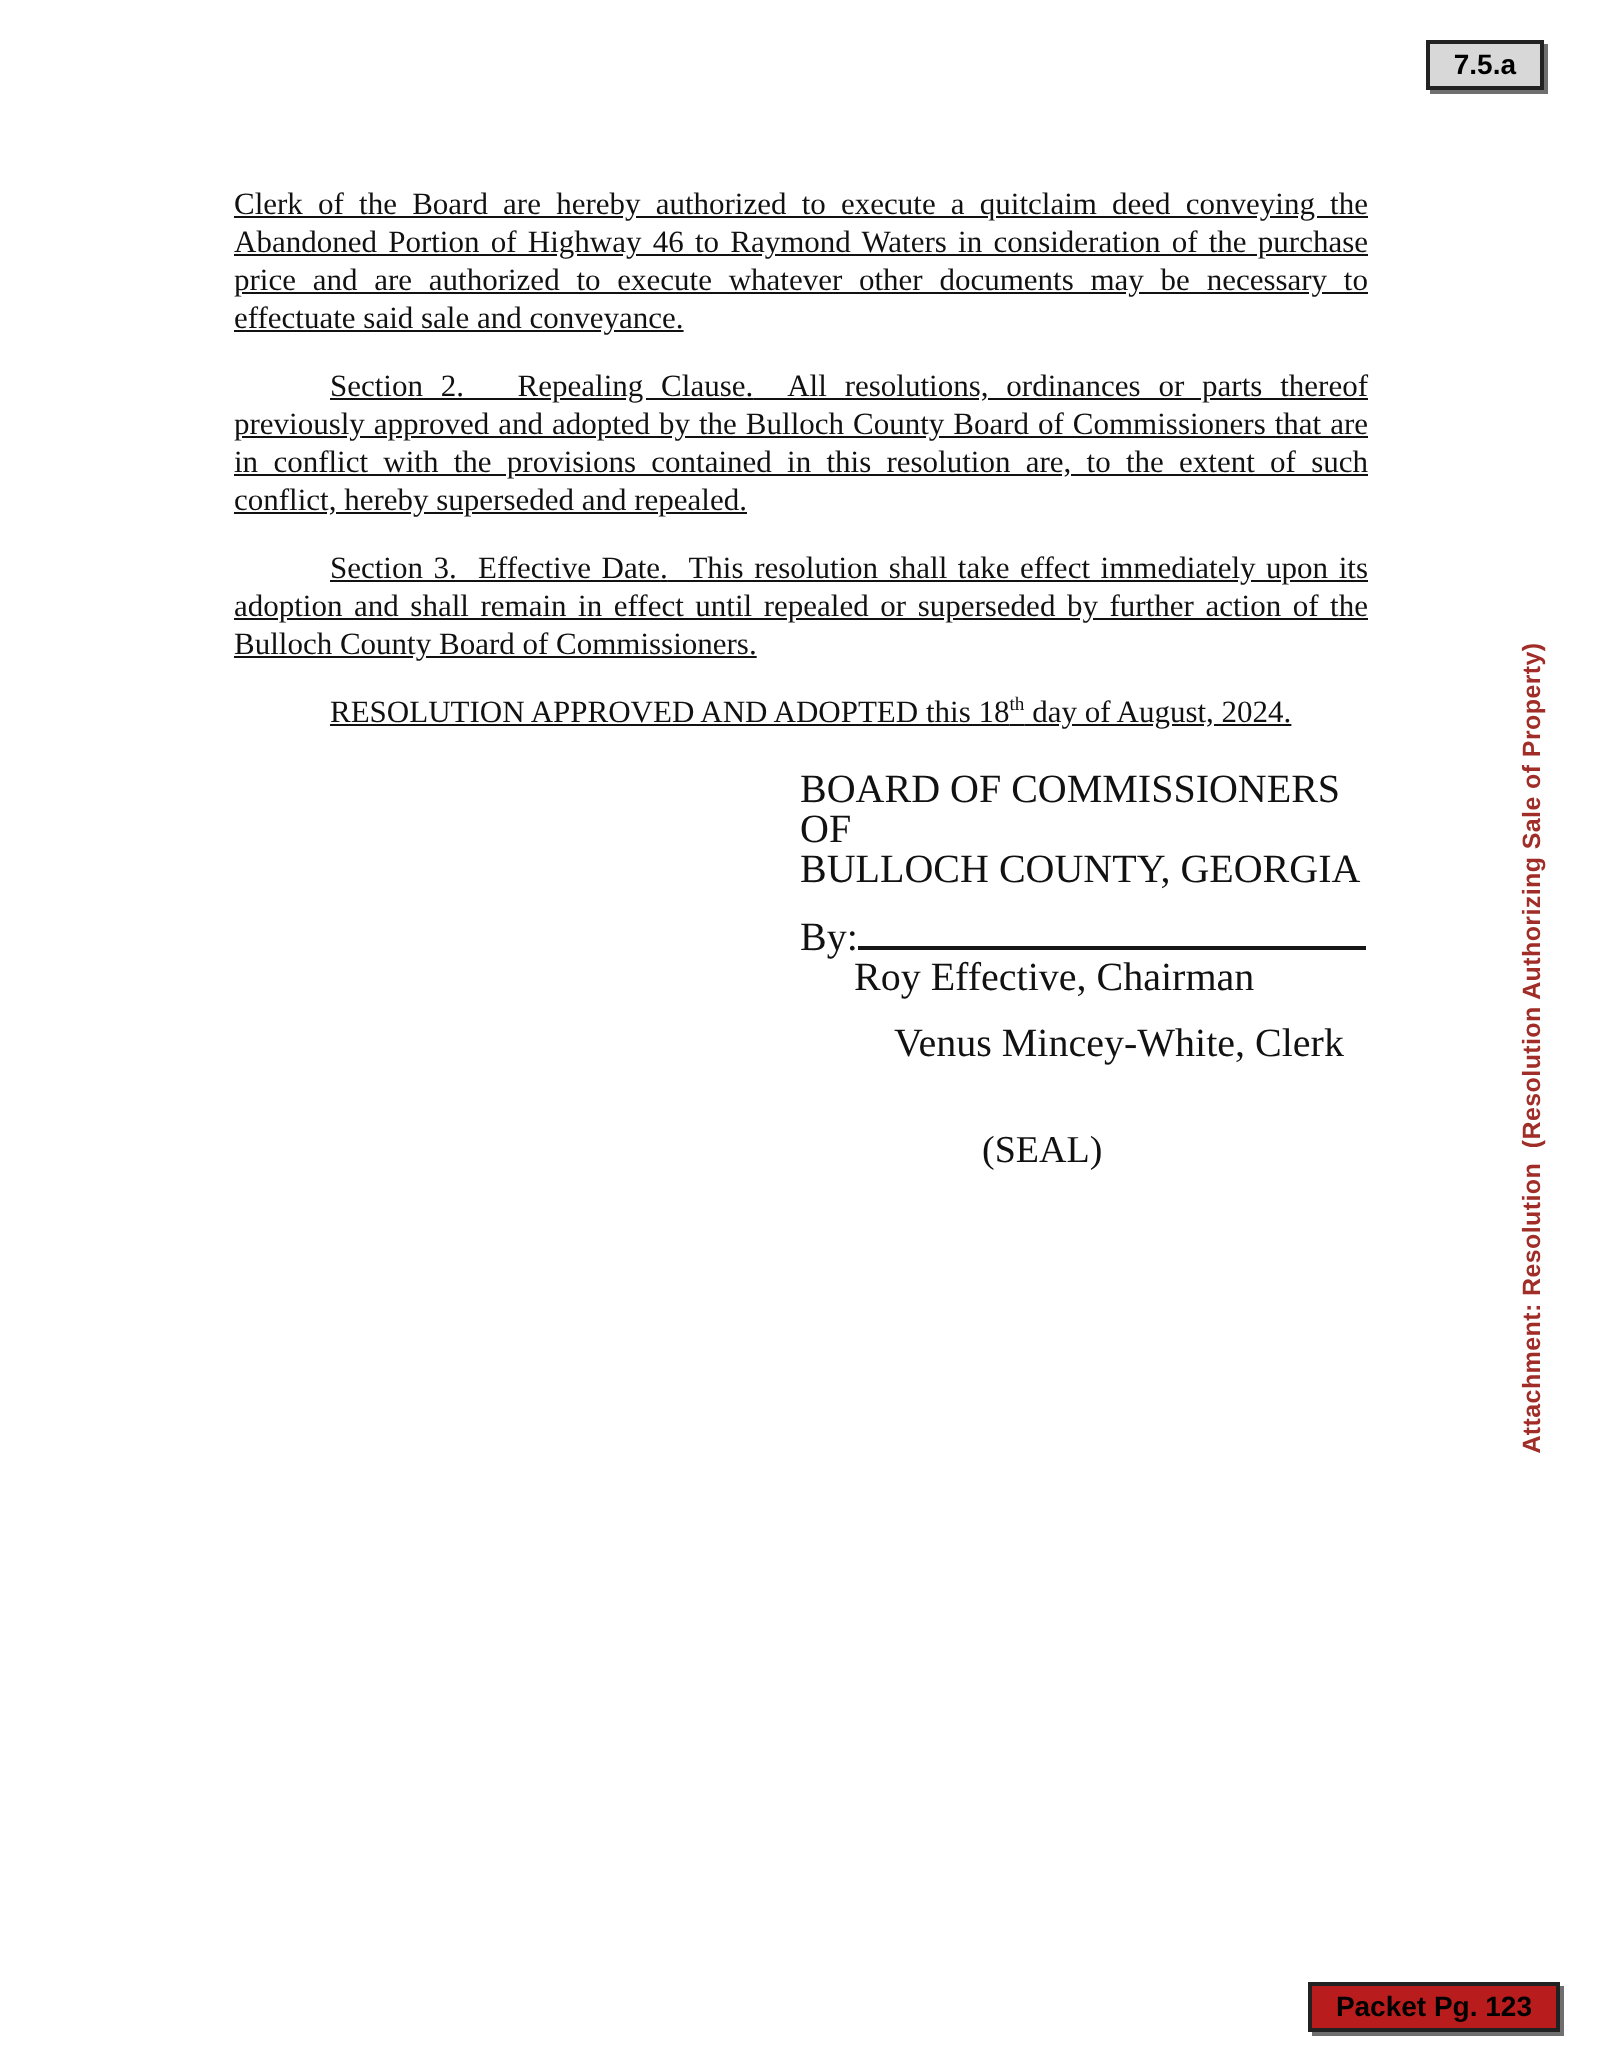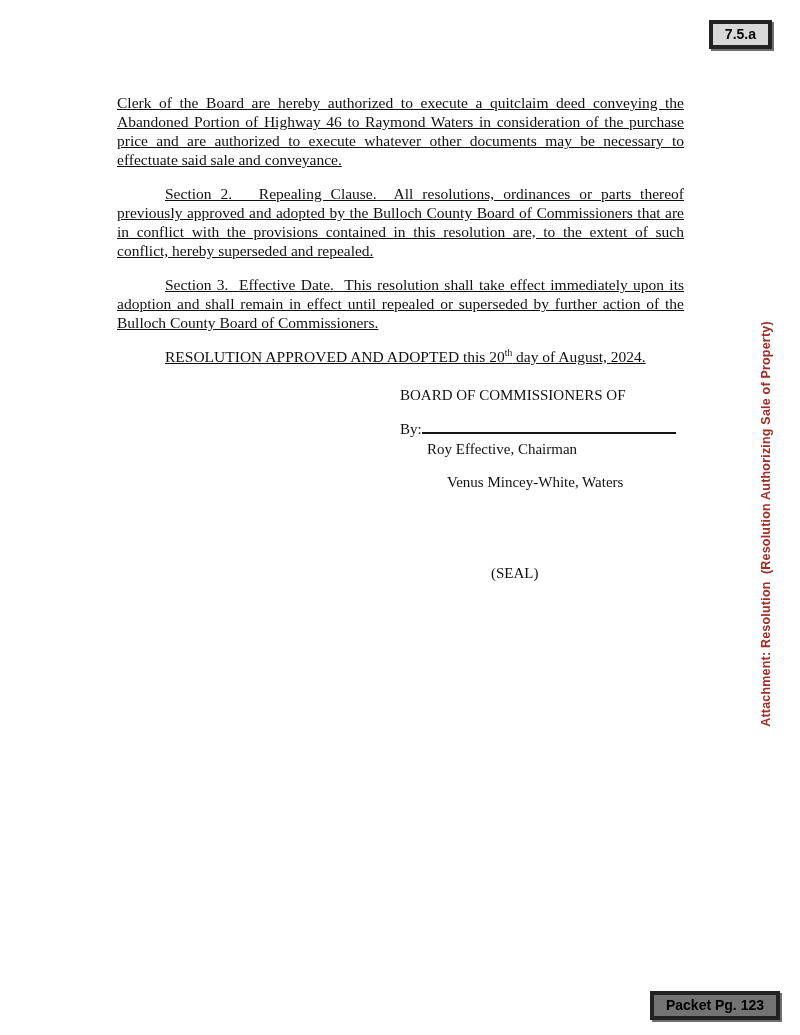--- a/index.html
+++ b/index.html
@@ -11,21 +11,21 @@
     background: #ffffff;
     overflow: hidden;
     font-family: "Liberation Serif", serif;
     color: #111111;
   }
 
   
   .badge {
     position: absolute;
     background: #d8d8d8;
-    border: 4px solid #000000;
+    border: 2px solid #000000;
     box-shadow: 2px 2px 0 #6f6f6f;
     font-family: "Liberation Sans", sans-serif;
     font-weight: bold;
     font-size: 14px;
     color: #000000;
     padding: 2px 12px;
     line-height: 17px;
     white-space: nowrap;
   }
   .badge-ref { top: 20px; right: 28px; }
@@ -53,40 +53,40 @@
     white-space: nowrap;
   }
   sup { font-size: 0.62em; vertical-align: super; line-height: 0; }
 
   
   .sig-block {
     position: absolute;
     left: 400px;
     top: 385px;
     width: 290px;
-    font-size: 15px;
+    font-size: 20px;
     line-height: 20px;
   }
   .sig-org { margin-bottom: 14px; }
   .sig-row { white-space: nowrap; }
   .uline {
     display: inline-block;
     border-bottom: 2px solid #161616;
     height: 13px;
   }
   .uline-by { width: 254px; }
   .uline-attest { width: 228px; }
   .sig-name-by { padding-left: 27px; margin-bottom: 13px; }
   .sig-name-attest { padding-left: 47px; }
 
   .seal {
     position: absolute;
     left: 491px;
     top: 565px;
-    font-size: 15px;
+    font-size: 19px;
   }
 
   
   .attachment-label {
     position: absolute;
     left: 766px;
     top: 524px;
     transform: translate(-50%, -50%) rotate(-90deg);
     transform-origin: center;
     white-space: nowrap;
@@ -105,33 +105,34 @@
   <div class="badge badge-ref" style="background: rgb(216, 216, 216); border-color: rgb(34, 34, 34);">7.5.a</div>
 
   <div class="doc-body">
 
     <p>Clerk of the Board are hereby authorized to execute a quitclaim deed conveying the Abandoned Portion of Highway 46 to Raymond Waters in consideration of the purchase price and are authorized to execute whatever other documents may be necessary to effectuate said sale and conveyance.</p>
 
     <p class="para-indent"><span class="sec-heading">Section 2.&nbsp;&nbsp; Repealing Clause.</span><span>&nbsp; All resolutions, ordinances or parts thereof previously approved and adopted by the Bulloch County Board of Commissioners that are in conflict with the provisions contained in this resolution are, to the extent of such conflict, hereby superseded and repealed.</span></p>
 
     <p class="para-indent"><span class="sec-heading">Section 3.&nbsp; Effective Date</span><span>.</span><span>&nbsp; This resolution shall take effect immediately upon its adoption and shall remain in effect until repealed or superseded by further action of the Bulloch County Board of Commissioners.</span></p>
 
-    <p class="adoption-line"><span>RESOLUTION APPROVED AND ADOPTED this 20</span><sup>th</sup><span> day of August, 2024.</span></p>
+    <p class="adoption-line"><span>RESOLUTION APPROVED AND ADOPTED this 18</span><sup>th</sup><span> day of August, 2024.</span></p>
   </div>
 
   <div class="sig-block">
     <div class="sig-org">
       <div>BOARD OF COMMISSIONERS OF</div>
+      <div>BULLOCH COUNTY, GEORGIA</div>
     </div>
 
     <div class="sig-row"><span>By:</span><span class="uline uline-by"></span></div>
     <div class="sig-name-by">Roy Effective, Chairman</div>
 
-    <div class="sig-name-attest">Venus Mincey-White, Waters</div>
+    <div class="sig-name-attest">Venus Mincey-White, Clerk</div>
   </div>
 
   <div class="seal">(SEAL)</div>
 
   <div class="attachment-label" style="color: rgb(160, 45, 39);">Attachment: Resolution&nbsp; (Resolution Authorizing Sale of Property)</div>
 
-  <div class="badge badge-packet" style="background: #737373; border-color: rgb(34, 34, 34);">Packet Pg. 123</div>
+  <div class="badge badge-packet" style="background: #b91c1c; border-color: rgb(34, 34, 34);">Packet Pg. 123</div>
 
 </div>
 
 </body></html>

